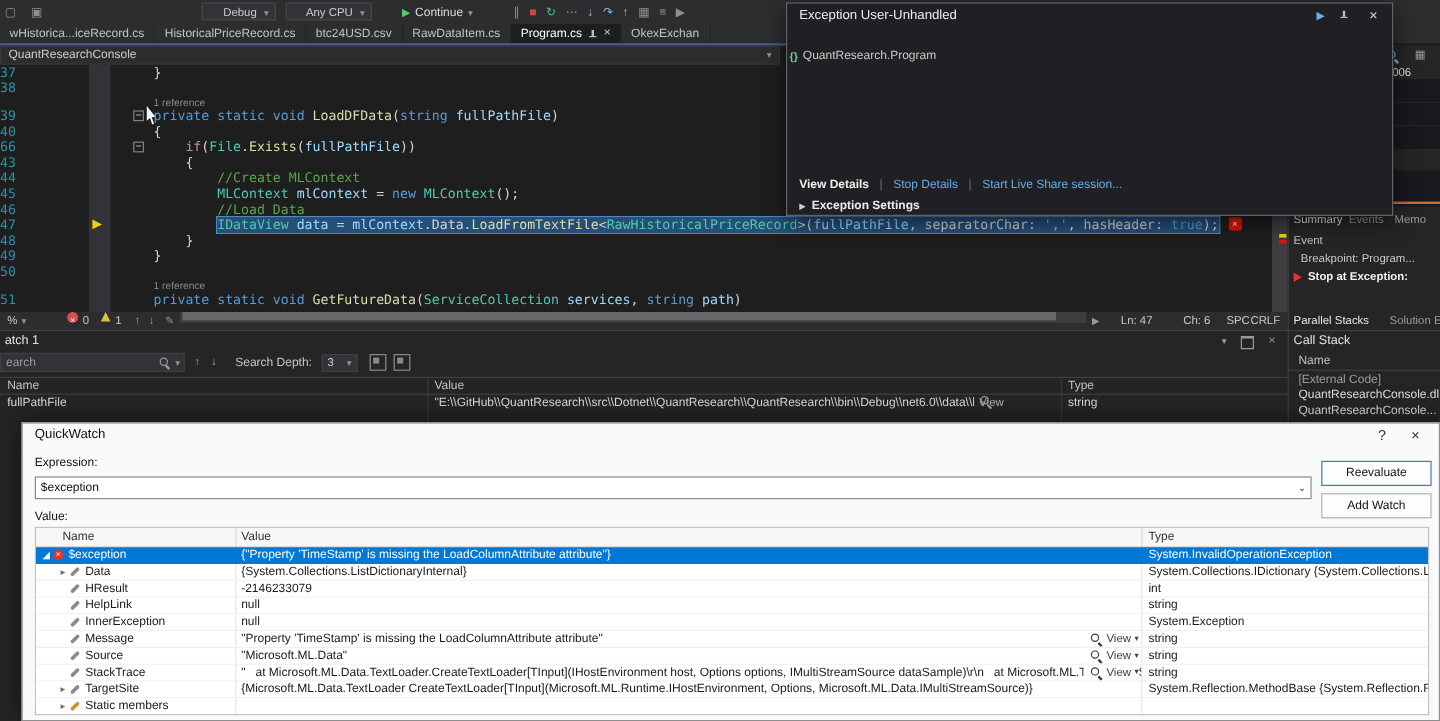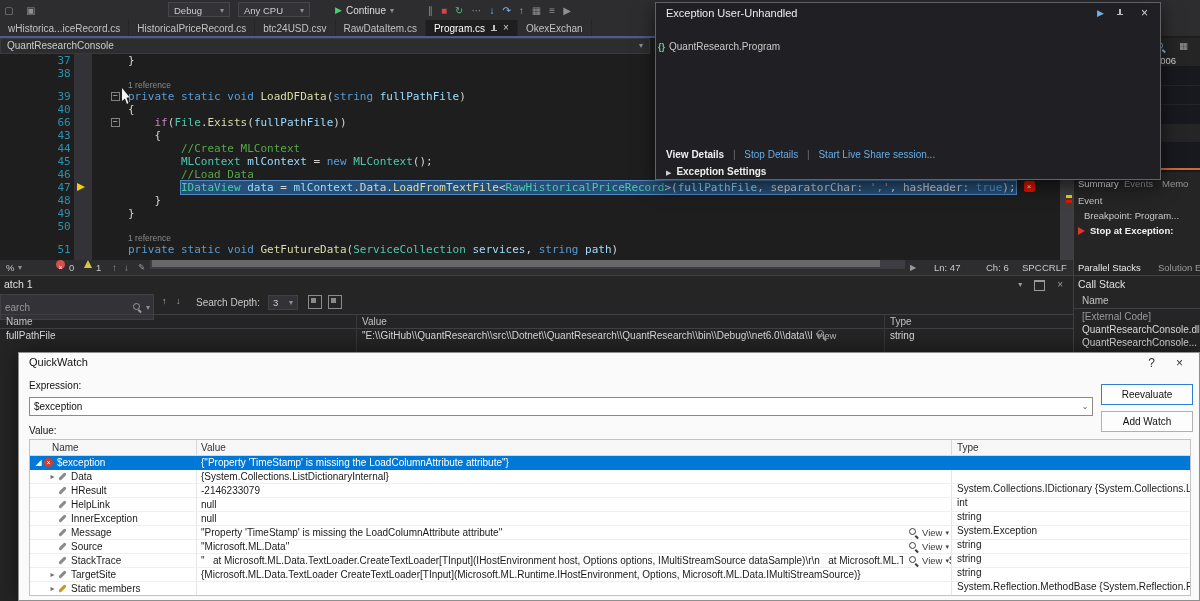--- a/index.html
+++ b/index.html
@@ -4,21 +4,21 @@
 <style>
   html,body{margin:0;padding:0;background:#141414}
   .screen{position:relative;width:1200px;height:601px;background:#1e1e1e;overflow:hidden;
     font-family:"Liberation Sans","DejaVu Sans",sans-serif;color:#ccc}
 
   
   .titlebar{position:absolute;left:0;top:0;width:100%;height:20px;background:#2d2d30}
   .tbi{display:inline-block;font-size:10px;line-height:20px;margin:0 4px;color:#c8c8c8}
   .dim{color:#8f8f8f}.red{color:#cf4944}.green{color:#54b87e}.blue{color:#75beff}
   .combo-dark{position:absolute;top:2px;height:15px;background:#333337;border:1px solid #46464a;color:#ccc;
-    font-size:9.5px;line-height:14px;padding:1px 5px;display:flex;justify-content:space-between;gap:6px;box-sizing:border-box}
+    font-size:9.5px;line-height:14px;padding:1px 5px;display:flex;justify-content:flex-end;gap:6px;box-sizing:border-box}
   .dd{color:#8f8f8f;font-size:8px}
   .continue-btn{position:absolute;top:2px;height:16px;display:flex;align-items:center;gap:4px;font-size:10px;color:#ddd;padding:0 5px}
   .continue-btn .play{color:#4ccd71;font-size:9px}
   .tb-icons{position:absolute;left:424px;top:0;white-space:nowrap}
 
   
   .tabstrip{position:absolute;left:0;top:20px;width:100%;height:16px;background:#2d2d30;display:flex}
   .accent{position:absolute;left:0;top:36px;width:1073px;height:2px;background:#4e5b93}
   .tab{height:16px;display:flex;align-items:center;gap:5px;padding:0 8px;font-size:10px;color:#c3c3c3;
     background:#2d2d30;border-right:1px solid #252528;white-space:nowrap}
@@ -34,21 +34,21 @@
   .crumb-overlay{position:absolute;left:658px;top:39px;height:15px;z-index:12;display:flex;align-items:center;gap:4px;
     font-size:10px;color:#c9c9c9}
   .crumb-overlay .fx{color:#6fcf8f;font-weight:bold;font-size:9px}
 
   
   .editor{position:absolute;left:0;top:54px;width:1060px;height:206px;overflow:hidden;background:#1e1e1e}
   .ind-margin{position:absolute;left:74px;top:0;width:18px;height:100%;background:#333337}
   .code-area{position:absolute;left:0;top:0;width:100%}
   .ed-line{position:relative;height:13px;font-family:"DejaVu Sans Mono","Liberation Mono",monospace;
     font-size:11px;line-height:13px;color:#d4d4d4}
-  .ln{position:absolute;left:12px;top:0;width:104px;text-align:center;color:#2b91af}
+  .ln{position:absolute;left:0;top:0;width:104px;text-align:left;color:#2b91af}
   .fold{position:absolute;left:111px;top:2px;width:9px;height:9px;box-sizing:border-box;border:1px solid #808080;
     background:#1e1e1e;color:#c8c8c8;font-size:8px;line-height:6px;text-align:center}
   .code{position:absolute;left:128px;top:0;white-space:pre}
   .lens-row{height:10px;padding-left:128px;font-family:"Liberation Sans",sans-serif;font-size:8.5px;line-height:10px;color:#8b8b8b}
   .tok-k{color:#569cd6}.tok-c{color:#57a64a}.tok-t{color:#4ec9b0}.tok-m{color:#dcdcaa}
   .tok-v{color:#9cdcfe}.tok-s{color:#d69d85}.tok-p{color:#d4d4d4}.tok-x{color:#c586c0}
   .stmt-hl{background:#264f78;outline:1px solid #5288c1}
   .err-badge{display:inline-block;margin-left:8px;width:11px;height:11px;background:#e51400;border-radius:2px;color:#fff;
     font-family:"Liberation Sans",sans-serif;font-size:8px;line-height:11px;text-align:center;vertical-align:top}
   .exec-arrow{position:absolute;left:77px;top:2px;width:0;height:0;border-top:4.5px solid transparent;
@@ -66,21 +66,21 @@
   .err-dot{position:absolute;left:56px;top:3px;width:9px;height:9px;border-radius:50%;background:#d6514c;color:#fff;
     font-size:7px;line-height:9px;text-align:center}
   .warn-tri{position:absolute;left:84px;top:3px;width:0;height:0;border-left:4.5px solid transparent;
     border-right:4.5px solid transparent;border-bottom:8px solid #d9c440}
 
   
   .watch{position:absolute;left:0;top:275px;width:1073px;bottom:0;background:#252526;border-top:1px solid #3f3f46}
   .panel-title{position:absolute;left:4px;top:2px;font-size:10.5px;color:#e0e0e0}
   .wicons{position:absolute;right:10px;top:2px;display:flex;gap:12px;color:#9a9a9a;font-size:10px;line-height:13px}
   .win-ic{width:9px;height:8px;border:1px solid #9a9a9a;border-top-width:2px;display:inline-block;margin-top:2px}
-  .search-box{position:absolute;left:0;top:18px;width:154px;height:26px;background:#333337;border:1px solid #3f3f46;
+  .search-box{position:absolute;left:0;top:18px;width:154px;height:16px;background:#333337;border:1px solid #3f3f46;
     box-sizing:border-box;display:flex;align-items:center;color:#9a9a9a}
   .search-box input{flex:1;background:transparent;border:0;outline:0;color:#bbb;font-size:10px;padding:0 4px;font-family:inherit;min-width:0}
   .search-box input::placeholder{color:#9a9a9a}
   .mag{position:relative;width:11px;height:11px;display:inline-block}
   .mag::before{content:"";position:absolute;left:1px;top:1px;width:5px;height:5px;border:1.5px solid currentColor;border-radius:50%}
   .mag::after{content:"";position:absolute;left:7.5px;top:7.5px;width:4px;height:1.5px;background:currentColor;
     transform:rotate(45deg);transform-origin:0 0}
   .depth-combo{position:absolute;left:268px;top:19px;width:30px;height:15px;background:#333337;border:1px solid #3f3f46;
     box-sizing:border-box;font-size:9.5px;color:#ccc;display:flex;justify-content:space-between;padding:0 4px;line-height:13px}
   .sq-ic{position:absolute;top:19px;width:14px;height:14px;border:1px solid #8a8a8a;box-sizing:border-box}
@@ -145,21 +145,21 @@
   .icn{flex:0 0 auto;margin-right:4px}
   .icn-wrench{width:9px;height:3px;border-radius:1.5px;background:#8a8a8a;transform:rotate(-45deg)}
   .icn-static{background:#c99428}
   .icn-exc{width:9px;height:9px;border-radius:50%;background:#d83b2e;color:#fff;font-size:7px;line-height:9px;
     text-align:center;transform:none}
   .qw-c2{width:755px;position:relative;box-sizing:border-box;border-right:1px solid #e6e6e6;overflow:hidden;flex:0 0 auto}
   .qw-val{display:block;padding:0 4px;white-space:pre;overflow:hidden}
   .qw-view{position:absolute;right:2px;top:0;height:13px;display:flex;align-items:center;gap:3px;color:#3c3c3c;
     font-size:9.5px;padding-left:5px;background:#fff}
   .qw-view .vdd{font-size:7px;color:#444}
-  .qw-c3{flex:1;padding:12px 5px;overflow:hidden;white-space:nowrap}
+  .qw-c3{flex:1;padding:0 5px;overflow:hidden;white-space:nowrap}
   .qw-row.sel{background:#0078d7;color:#fff;border-color:#0078d7}
   .qw-row.sel .qw-c1,.qw-row.sel .qw-c2{border-color:#0078d7}
   .qw-row.sel .qw-toggle{color:#fff}
 </style>
 </head>
 <body>
 
 <div class="screen">
 
   <div class="titlebar">

